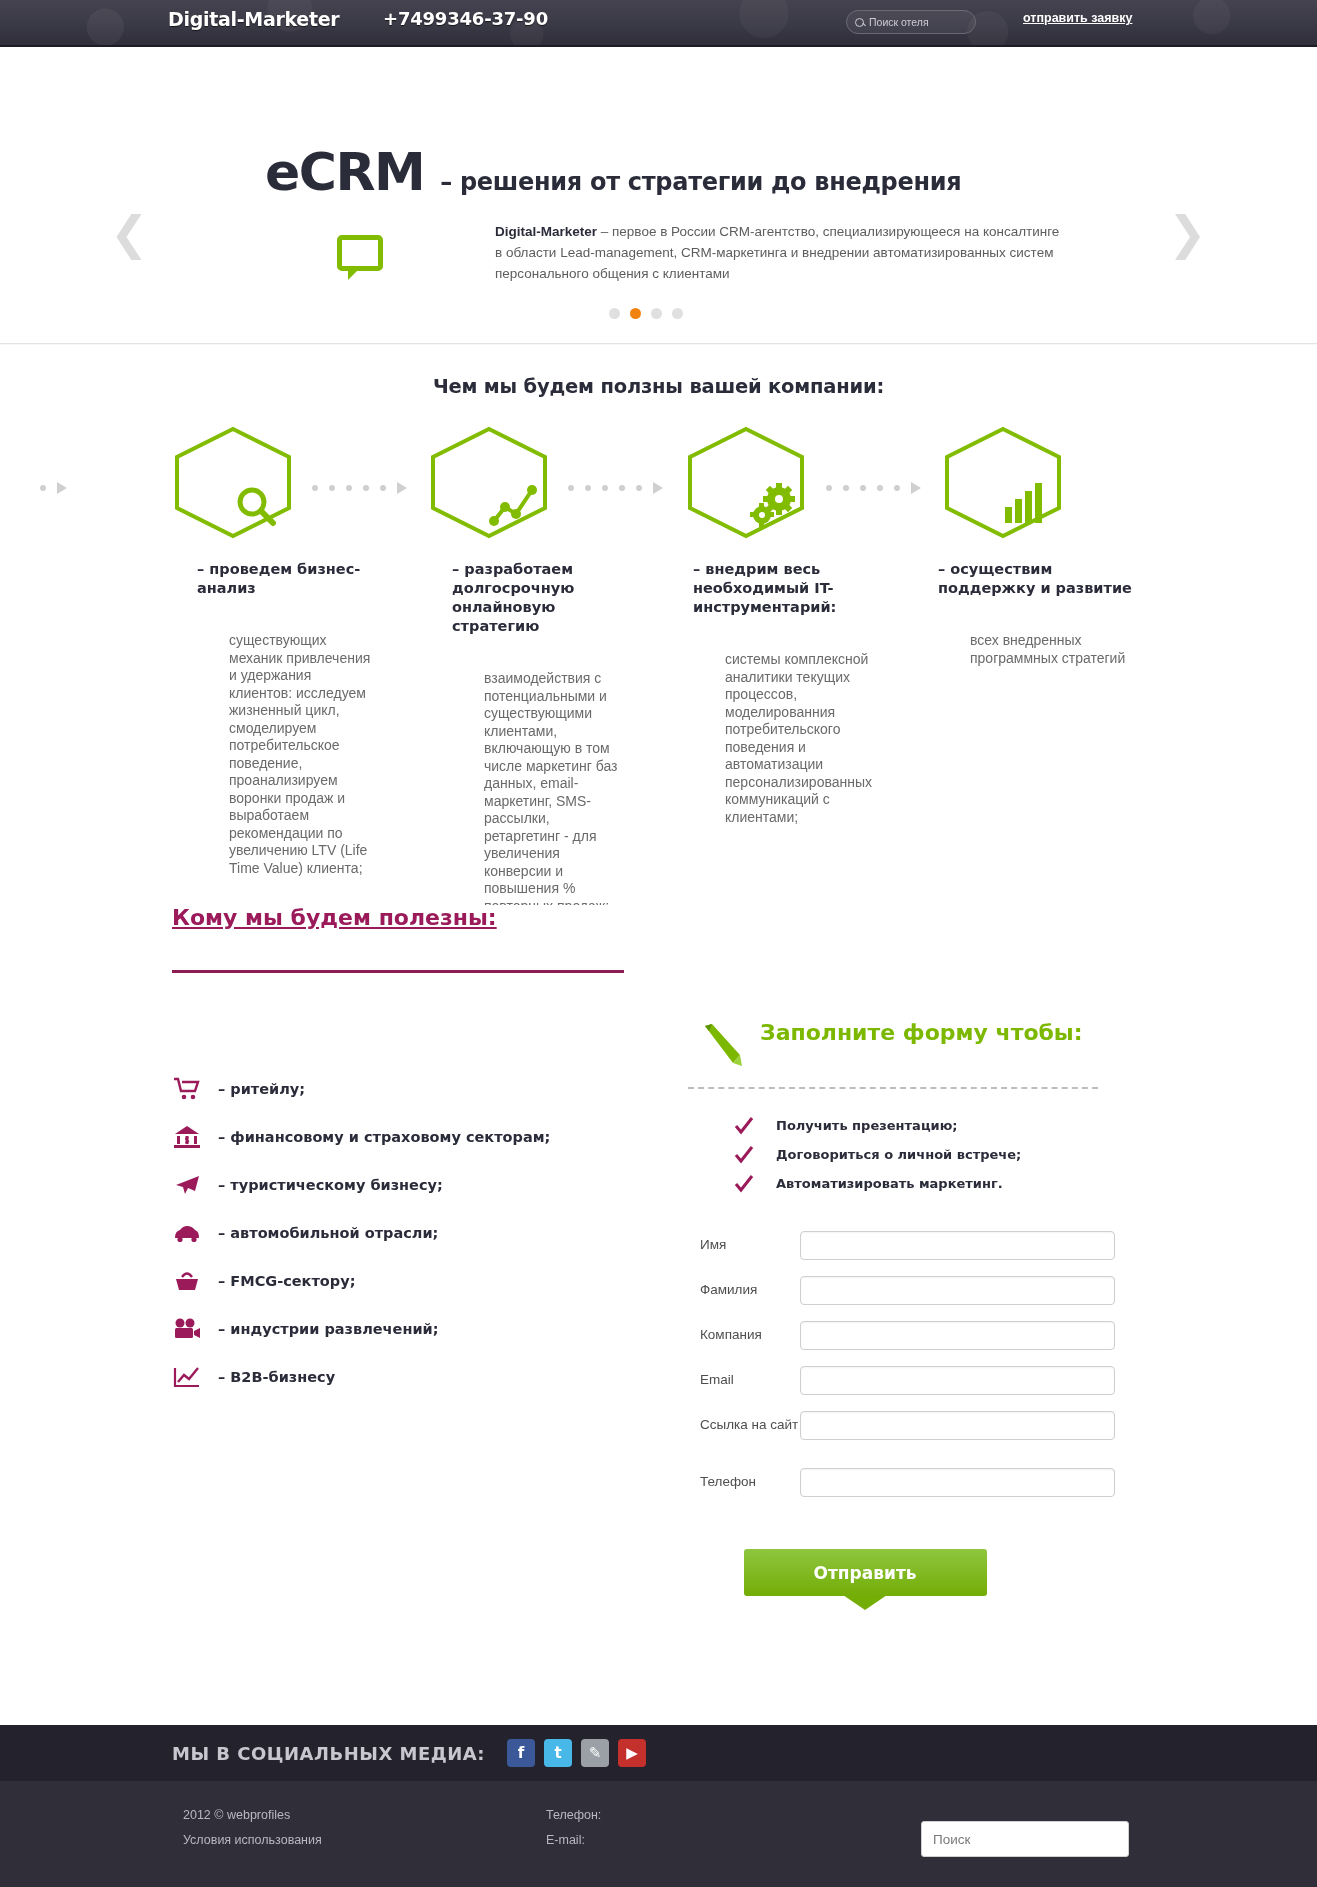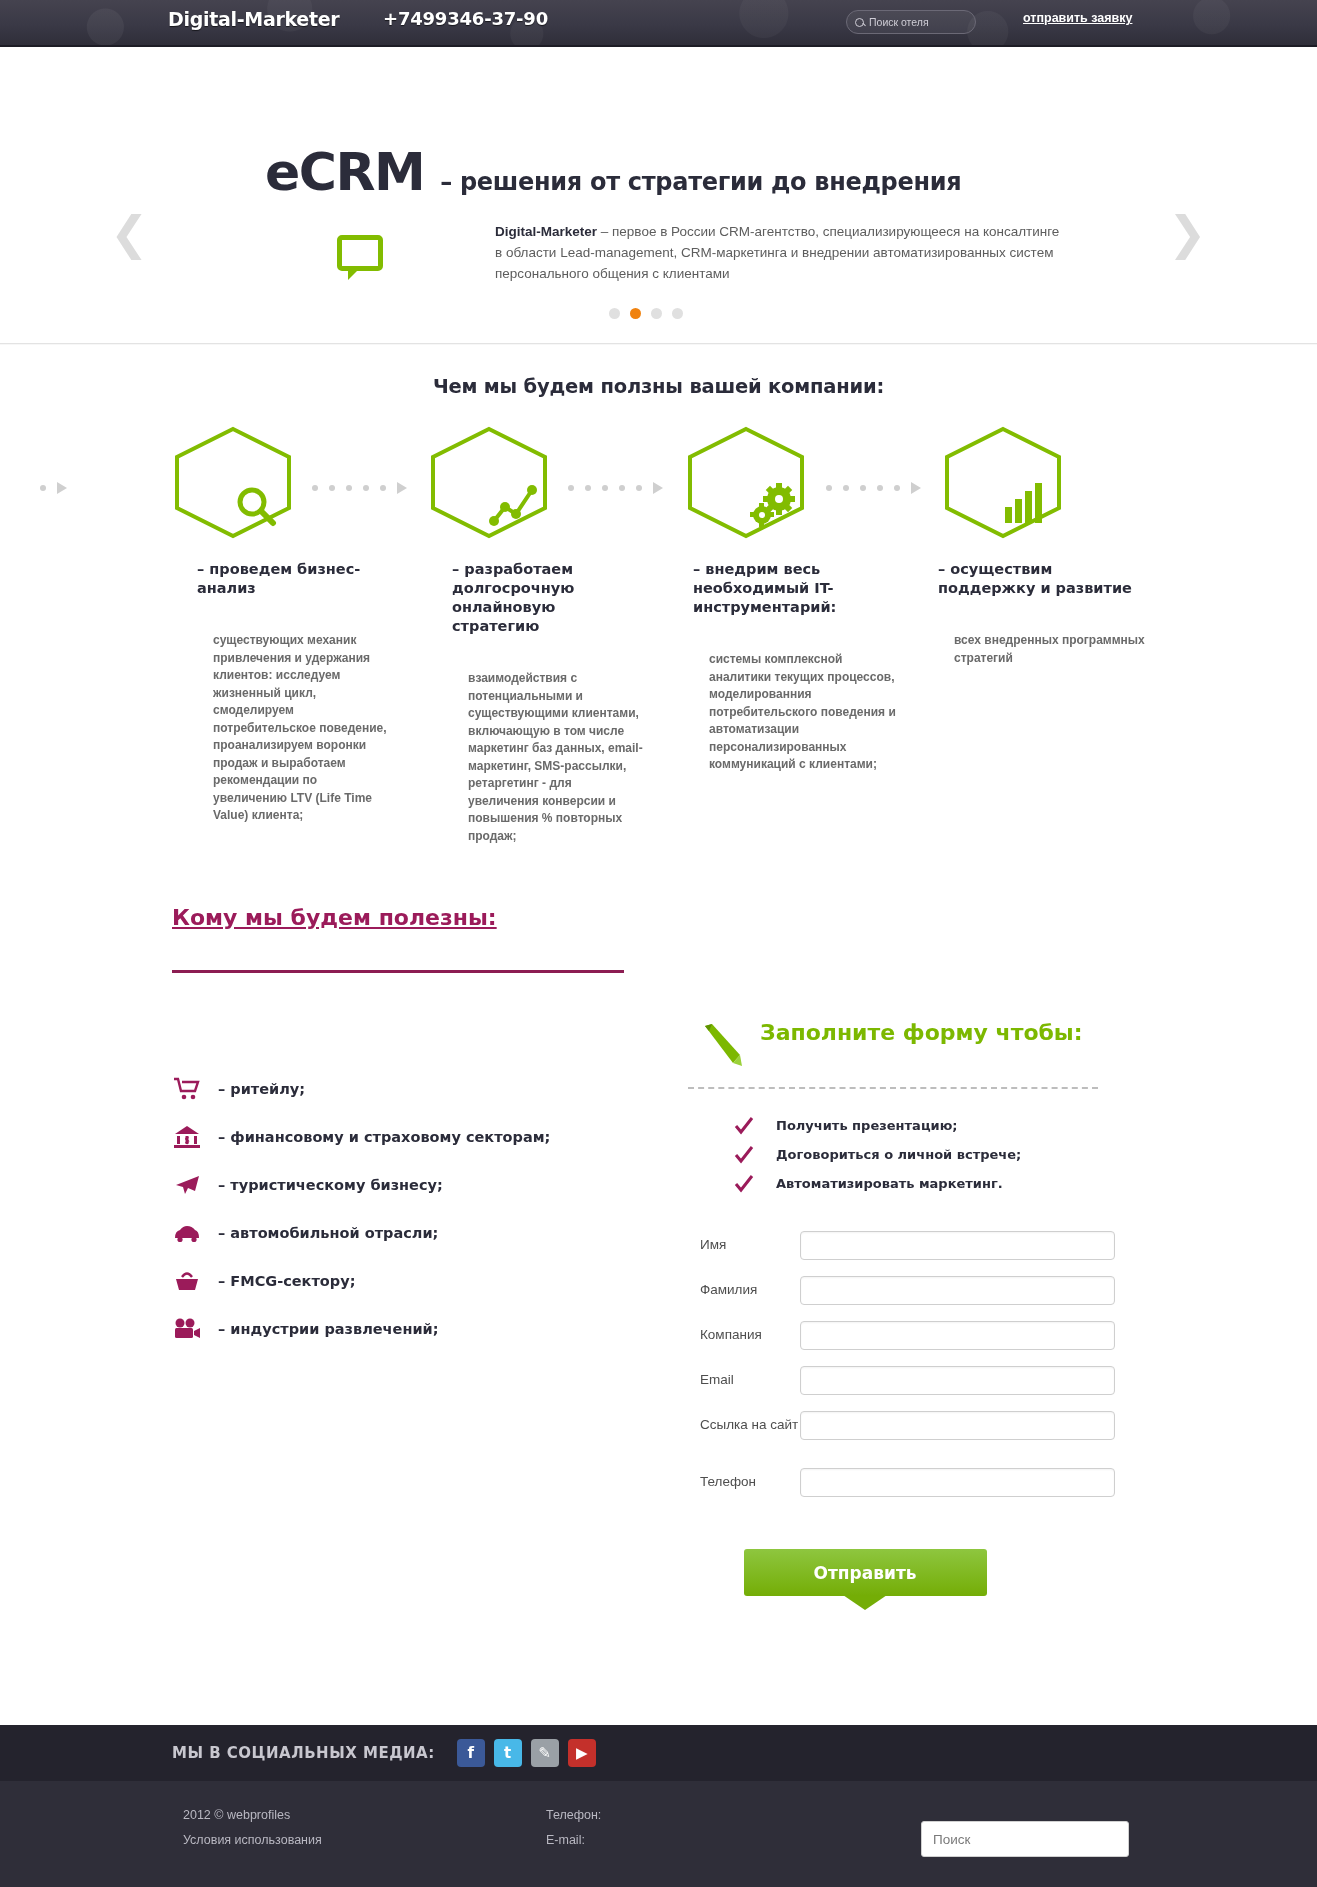--- a/index.html
+++ b/index.html
@@ -115,21 +115,21 @@
     width:0;height:0;border-left:10px solid #cfcfcf;
     border-top:6px solid transparent;border-bottom:6px solid transparent;
   }
 
   .cols { position:absolute; left:0; top:215px; width:1317px; }
   .col { position:absolute; top:0; }
   .col h4 {
     margin:0 0 34px 0; font-size:14.5px; line-height:19px; font-weight:bold;
     color:#2b2c3a; font-family:"DejaVu Sans", sans-serif;
   }
-  .col p { margin:0; font-size:12px; line-height:17.5px; color:#6a6a6a;font-weight:bold; }
+  .col p { margin:16px; font-size:14px; line-height:17.5px; color:#6a6a6a; }
   .col .ind { padding-left:16px; }
 
   
   .lower { position:absolute; left:0; top:905px; width:1317px; height:820px; background:#ffffff; }
   .hr-maroon { position:absolute; left:172px; top:65px; width:452px; height:3px; background:#8c1d52; }
   .useful-title {
     position:absolute; left:172px; top:1008px - 905px + 9px;
     font-size:22px; font-weight:bold; color:#9b1b5a;
     font-family:"DejaVu Sans", sans-serif;
     text-decoration:underline;
@@ -174,21 +174,21 @@
     bottom:-14px; border-left:22px solid transparent; border-right:22px solid transparent;
     border-top:15px solid #74ad06;
   }
 
   
   .social {
     position:absolute; left:0; top:1725px; width:1317px; height:56px;
     background:#24232d; display:flex; align-items:center;
   }
   .social .lbl {
-    margin-left:172px; font-size:15px; font-weight:bold; color:#c8c7cf;
+    margin-left:172px; font-size:18px; font-weight:bold; color:#c8c7cf;
     letter-spacing:.5px; font-family:"DejaVu Sans", sans-serif;
   }
   .social .icons { margin-left:22px; display:flex; gap:9px; }
   .sic {
     width:28px; height:28px; border-radius:4px; display:flex;
     align-items:center; justify-content:center; color:#fff;
     font-weight:bold; font-size:15px; cursor:pointer;
     font-family:"DejaVu Sans", sans-serif;
   }
   .footer {
@@ -432,20 +432,29 @@
         <span class="ic">
           <svg width="28" height="24" viewBox="0 0 28 24" fill="#9b1b5a">
             <circle cx="7" cy="6" r="4.5"></circle>
               <circle cx="17" cy="6" r="4.5"></circle>
             <rect x="2" y="11" width="18" height="10" rx="1.5"></rect>
             <polygon points="21,14 27,11 27,21 21,18"></polygon>
           </svg>
         </span>
         <span class="tx">– индустрии развлечений;</span>
       </div>
+      <div class="uitem">
+        <span class="ic">
+          <svg width="28" height="24" viewBox="0 0 28 24">
+            <polyline points="2,3 2,21 26,21" fill="none" stroke="#9b1b5a" stroke-width="2.2"></polyline>
+            <polyline points="5,17 11,10 16,14 25,3" fill="none" stroke="#9b1b5a" stroke-width="2.4"></polyline>
+          </svg>
+        </span>
+        <span class="tx">– B2B-бизнесу</span>
+      </div>
     </div>
 
     <div class="formcol">
       <div class="form-head">
         <span class="pencil">
           <svg width="46" height="46" viewBox="0 0 46 46">
             <polygon points="5,4 12,2 40,33 33,41" fill="#7cb800"></polygon>
             <polygon points="33,41 40,33 42,44" fill="#9bd13a"></polygon>
             <polygon points="5,4 12,2 9,9" fill="#5f9200"></polygon>
           </svg>

